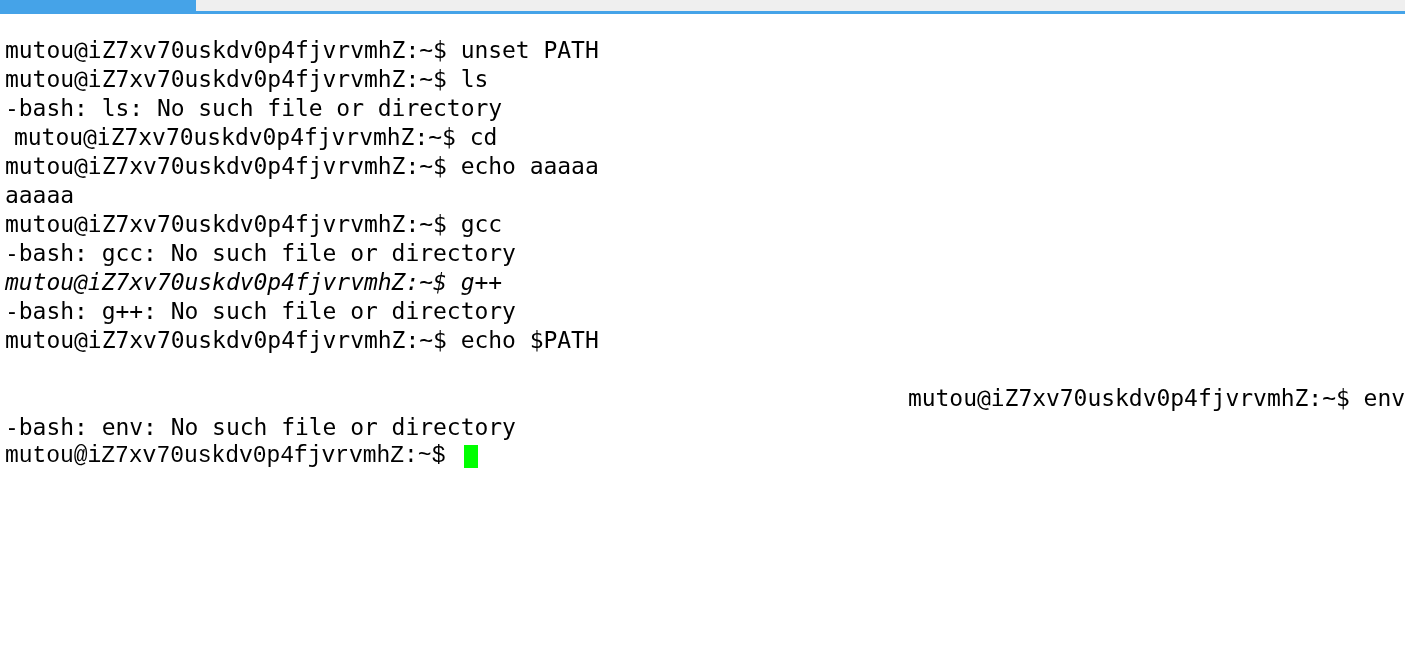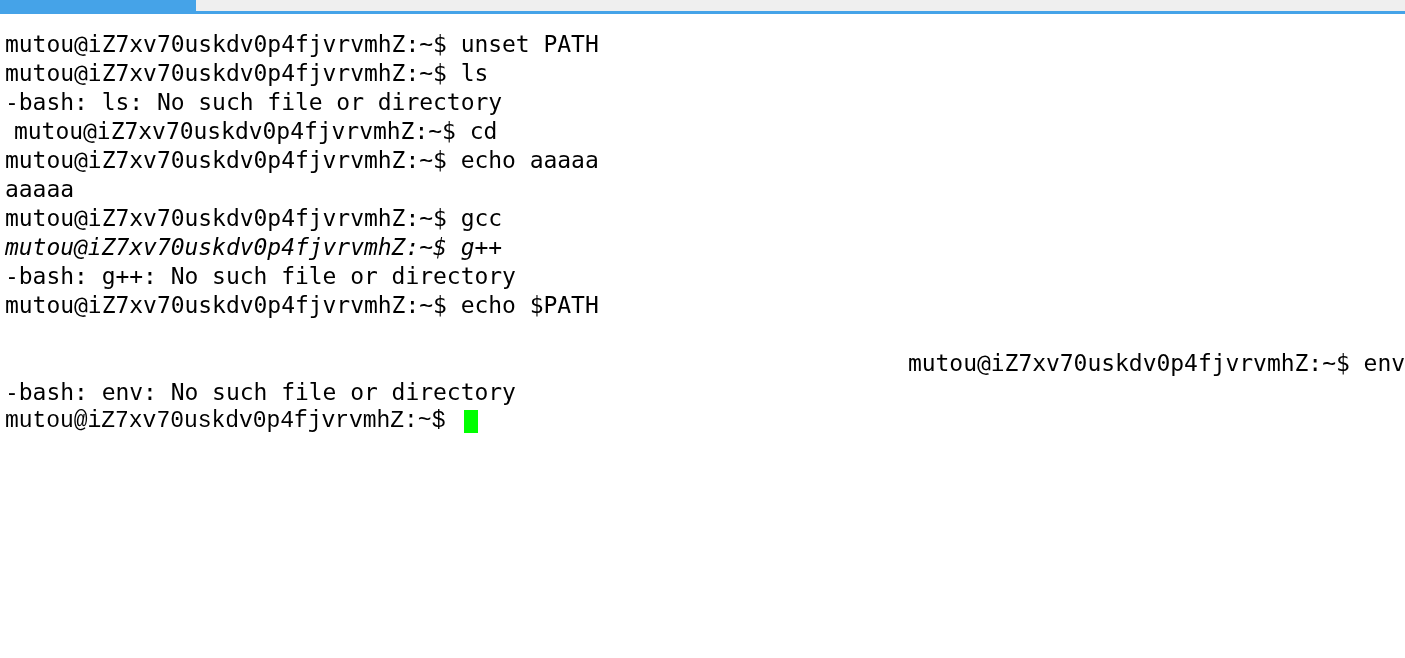--- a/index.html
+++ b/index.html
@@ -37,21 +37,21 @@
     top: 11px;
     width: 1405px;
     height: 3px;
     background: #45a3e8;
   }
 
   
   #terminal {
     position: absolute;
     left: 0;
-    top: 24px;
+    top: 30px;
     width: 1405px;
     height: 552px;
     background: #ffffff;
     padding: 0;
     box-sizing: border-box;
   }
   #terminal-output {
     padding: 6px 0 0 5px;
     margin: 0;
   }
@@ -100,20 +100,21 @@
 <div id="terminal" style="background: rgb(255, 255, 255);">
   <div id="terminal-output">
 
   <div class="term-line" style="color: rgb(0, 0, 0);">mutou@iZ7xv70uskdv0p4fjvrvmhZ:~$ unset PATH</div>
       <div class="term-line" style="color: rgb(0, 0, 0);">mutou@iZ7xv70uskdv0p4fjvrvmhZ:~$ ls</div>
       <div class="term-line" style="color: rgb(0, 0, 0);">-bash: ls: No such file or directory</div>
       <div class="term-line" style="color: rgb(0, 0, 0); margin-left: 9px;">mutou@iZ7xv70uskdv0p4fjvrvmhZ:~$ cd</div>
       <div class="term-line" style="color: rgb(0, 0, 0);">mutou@iZ7xv70uskdv0p4fjvrvmhZ:~$ echo aaaaa</div>
       <div class="term-line" style="color: rgb(0, 0, 0);">aaaaa</div>
       <div class="term-line" style="color: rgb(0, 0, 0);">mutou@iZ7xv70uskdv0p4fjvrvmhZ:~$ gcc</div>
+      <div class="term-line" style="color: rgb(0, 0, 0);">-bash: gcc: No such file or directory</div>
       <div class="term-line" style="color: rgb(0, 0, 0); font-style: italic;">mutou@iZ7xv70uskdv0p4fjvrvmhZ:~$ g++</div>
       <div class="term-line" style="color: rgb(0, 0, 0);">-bash: g++: No such file or directory</div>
       <div class="term-line" style="color: rgb(0, 0, 0);">mutou@iZ7xv70uskdv0p4fjvrvmhZ:~$ echo $PATH</div>
       <div class="term-line blank" style="color: rgb(0, 0, 0);">&nbsp;</div>
       <div class="term-line" style="color: rgb(0, 0, 0); text-align: right;">mutou@iZ7xv70uskdv0p4fjvrvmhZ:~$ env</div>
       <div class="term-line" style="color: rgb(0, 0, 0);">-bash: env: No such file or directory</div>
       <div class="cursor-line">
         <span class="cursor-text" style="color: rgb(0, 0, 0);">mutou@iZ7xv70uskdv0p4fjvrvmhZ:~$ </span>
         <span id="terminal-cursor" style="background: rgb(0, 255, 0);"></span>
       </div>

